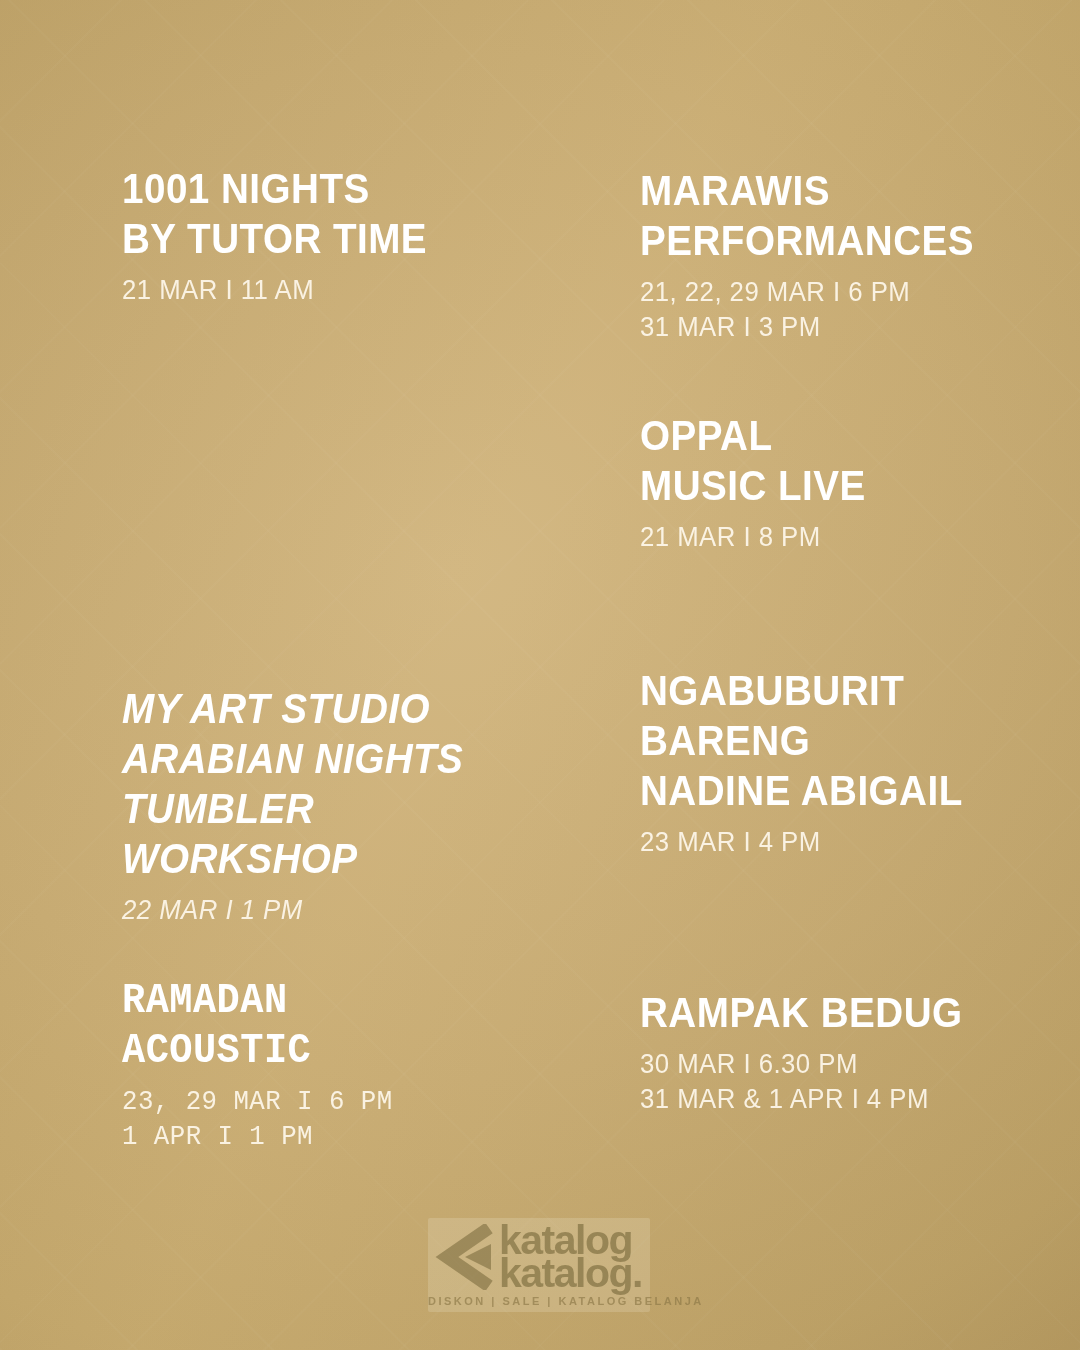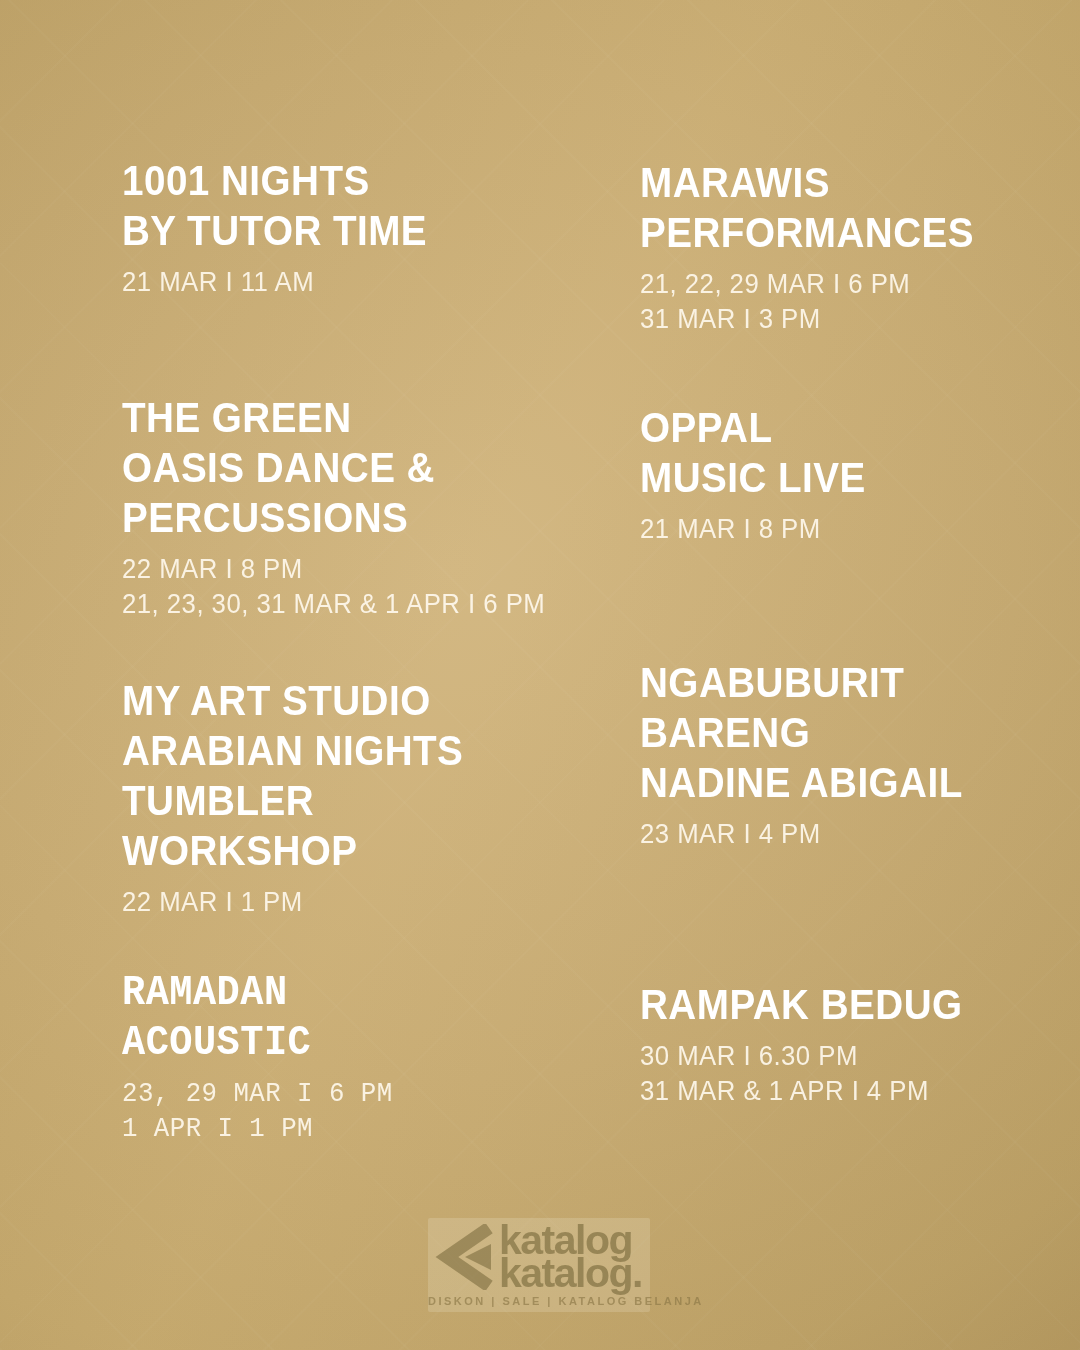--- a/index.html
+++ b/index.html
@@ -37,20 +37,21 @@
     inset: 0;
     background: linear-gradient(115deg,
       rgba(0,0,0,0.04) 0%,
       rgba(255,255,255,0.03) 45%,
       rgba(0,0,0,0.05) 100%);
     pointer-events: none;
   }
   .event {
     position: absolute;
     width: 460px;
+    margin-top: 8px;
   }
   .event-inner {
     transform: scaleX(0.92);
     transform-origin: 0 0;
     width: 500px;
   }
   .event-title-line {
     color: #ffffff;
     font-size: 42px;
     font-weight: 700;
@@ -125,35 +126,22 @@
       <div class="event-title">
         <div class="event-title-line">1001 NIGHTS</div>
         <div class="event-title-line">BY TUTOR TIME</div>
       </div>
       <div class="event-dates">
         <div class="event-date-line">21 MAR I 11 AM</div>
       </div>
     </div>
   </article>
 
-  <article class="event" style="left:122px; top:393px;">
-    <div class="event-inner">
-      <div class="event-title">
-        <div class="event-title-line">THE GREEN</div>
-        <div class="event-title-line">OASIS DANCE &amp;</div>
-        <div class="event-title-line">PERCUSSIONS</div>
-      </div>
-      <div class="event-dates">
-        <div class="event-date-line">22 MAR I 8 PM</div>
-        <div class="event-date-line">21, 23, 30, 31 MAR &amp; 1 APR I 6 PM</div>
-      </div>
-    </div>
-  </article>
-
-  <article class="event" style="left:122px; top:676px;">
+
+  <article class="event" style="left:122px; top:676px;font-style:italic;">
     <div class="event-inner">
       <div class="event-title">
         <div class="event-title-line">MY ART STUDIO</div>
         <div class="event-title-line">ARABIAN NIGHTS</div>
         <div class="event-title-line">TUMBLER</div>
         <div class="event-title-line">WORKSHOP</div>
       </div>
       <div class="event-dates">
         <div class="event-date-line">22 MAR I 1 PM</div>
       </div>

